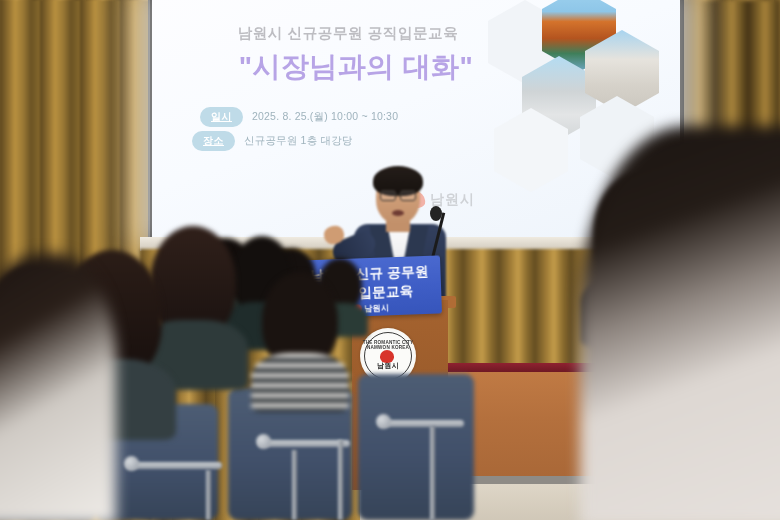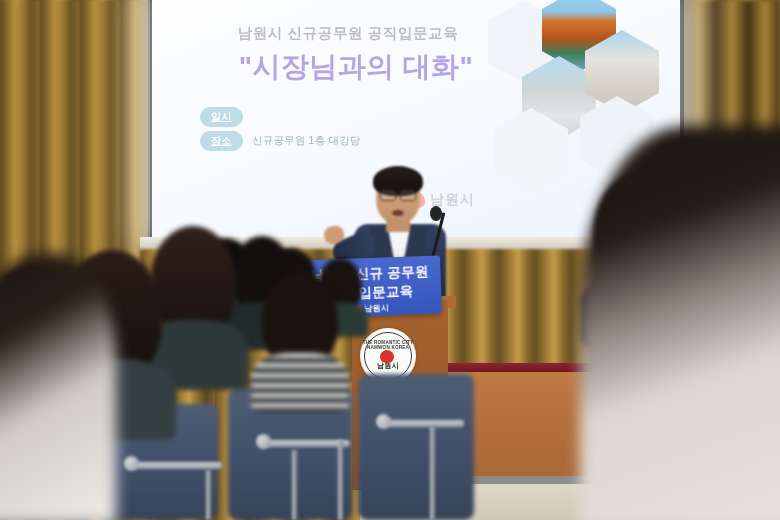--- a/index.html
+++ b/index.html
@@ -63,21 +63,21 @@
   .slide-title{
     position:absolute;left:36px;top:52px;width:336px;
     font-size:28px;font-weight:800;letter-spacing:.4px;
     color:#b7a4e6;text-align:center;filter:blur(.4px);
   }
   .meta-row{
     position:absolute;display:flex;align-items:center;gap:9px;
     filter:blur(.5px);
   }
   .meta-row.r1{left:48px;top:111px;}
-  .meta-row.r2{left:48px;top:135px;}
+  .meta-row.r2{left:40px;top:135px;}
   .meta-pill{
     background:#bfdbe8;color:#ffffff;font-size:10px;font-weight:700;
     border-radius:11px;padding:3px 11px;letter-spacing:.5px;text-decoration:underline;
   }
   .meta-val{font-size:10.5px;color:#9fb3bd;letter-spacing:.2px;}
 
   
   .hexwrap{position:absolute;left:330px;top:-8px;width:200px;height:180px;}
   .hex{
     position:absolute;width:74px;height:84px;
@@ -304,20 +304,21 @@
   <div class="curtain-right"></div>
 
   <div class="screen-frame"></div>
   <div class="screen">
 
     <div class="slide-sub">남원시 신규공무원 공직입문교육</div>
     <div class="slide-title">"시장님과의 대화"</div>
 
     <div class="meta-row r1">
       <span class="meta-pill">일시</span>
+      <span class="meta-val">2025. 8. 25.(월) 10:00 ~ 10:30</span>
     </div>
     <div class="meta-row r2">
       <span class="meta-pill">장소</span>
       <span class="meta-val">신규공무원 1층 대강당</span>
     </div>
 
     <div class="hexwrap">
       <div class="hex blank h1"></div>
       <div class="hex h2"></div>
       <div class="hex h3">

